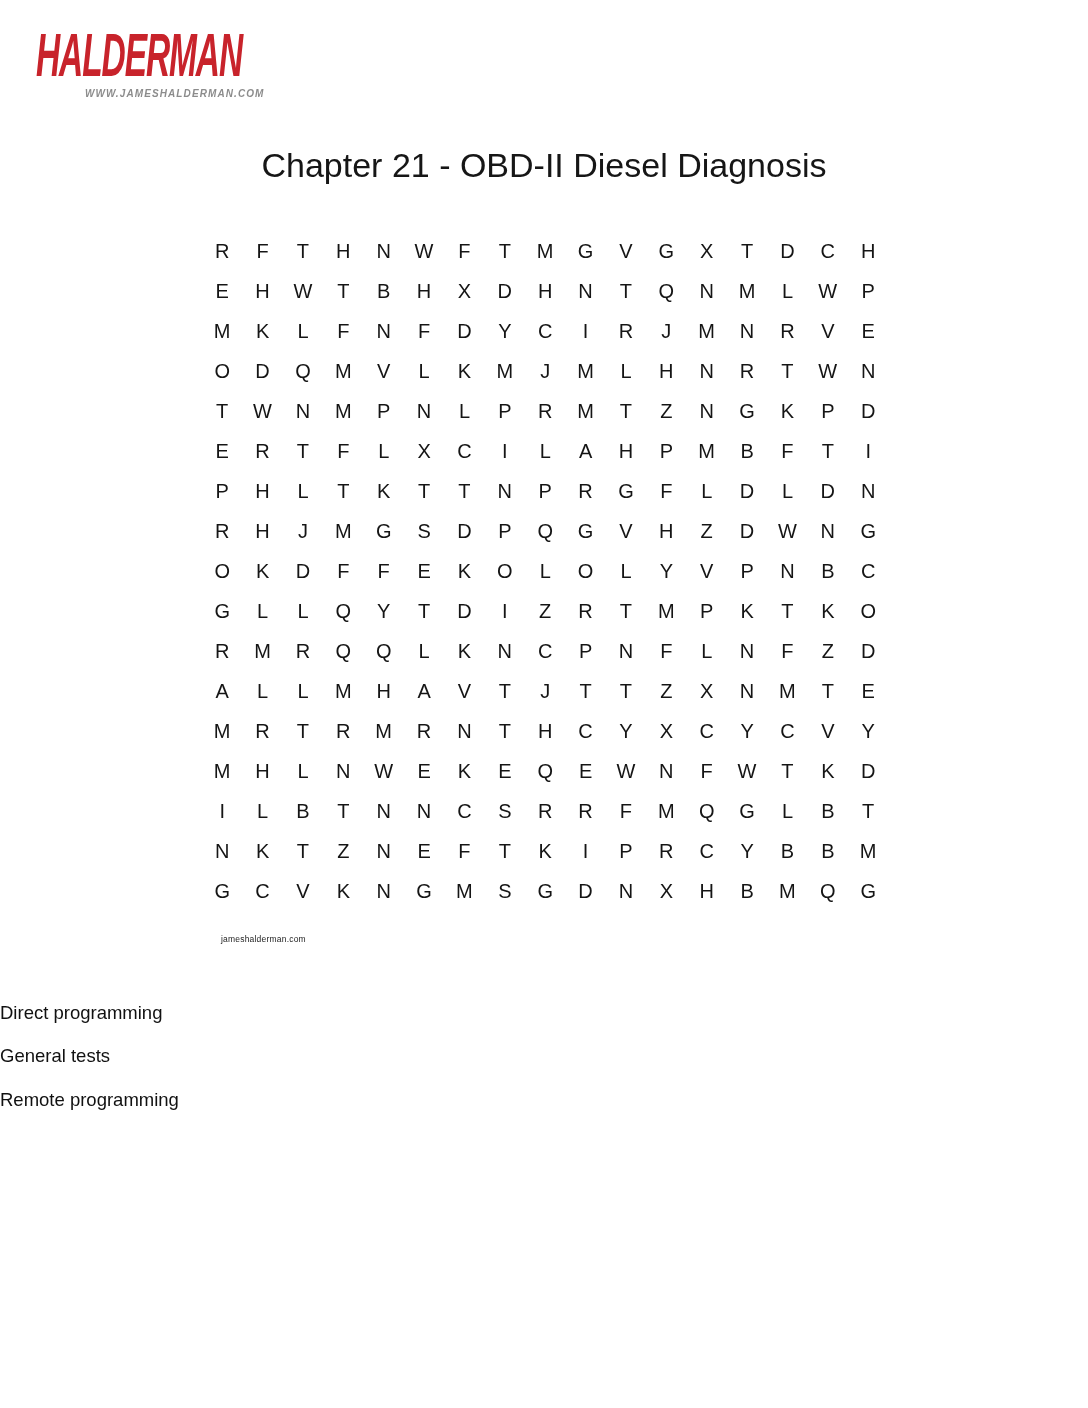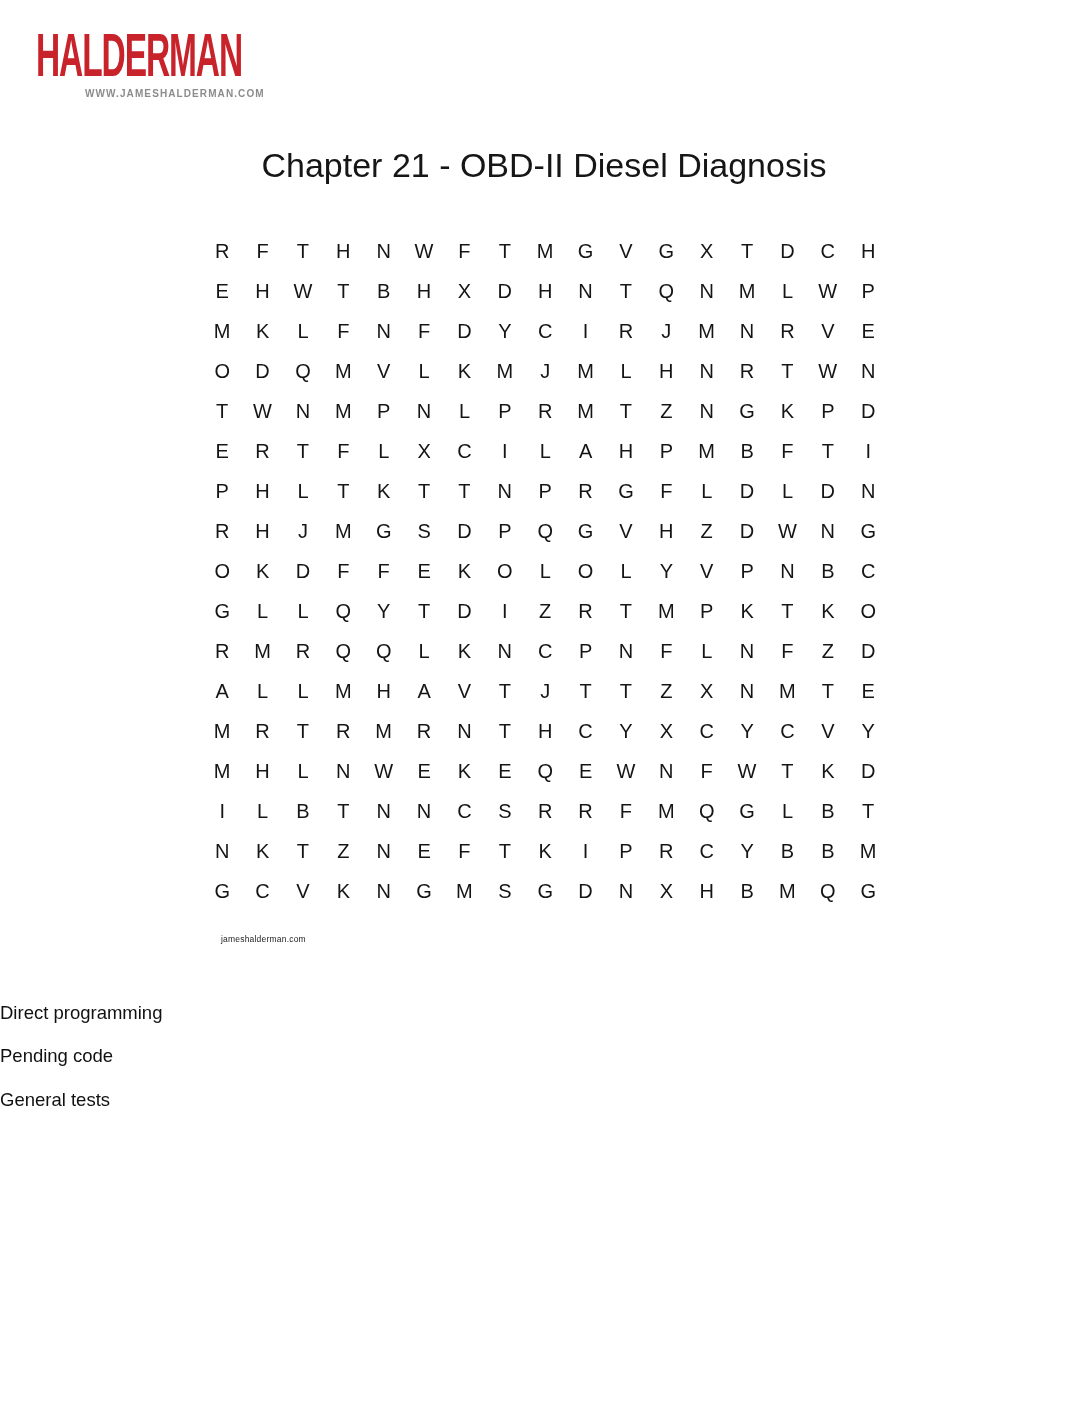--- a/index.html
+++ b/index.html
@@ -16,20 +16,21 @@
     overflow: hidden;
   }
 
   
   .logo {
     position: absolute;
     left: 36px;
     top: 24px;
     width: 300px;
     height: 80px;
+    font-style: italic;
   }
   .logo-brand {
     font-size: 62px;
     font-weight: 700;
     line-height: 1;
     color: #c8232b;
     letter-spacing: -2px;
     transform: scaleX(0.54);
     transform-origin: left top;
     white-space: nowrap;
@@ -399,15 +400,15 @@
     <span class="cell">B</span>
     <span class="cell">M</span>
     <span class="cell">Q</span>
     <span class="cell">G</span>
   </div>
 
 <div class="grid-caption">jameshalderman.com</div>
 
 <div class="words">
     <div class="word">Direct programming</div>
-    <div class="word">Pending code</div>
     <div class="word">General tests</div>
+    <div class="word">Remote programming</div>
   </div>
 
 </body></html>

